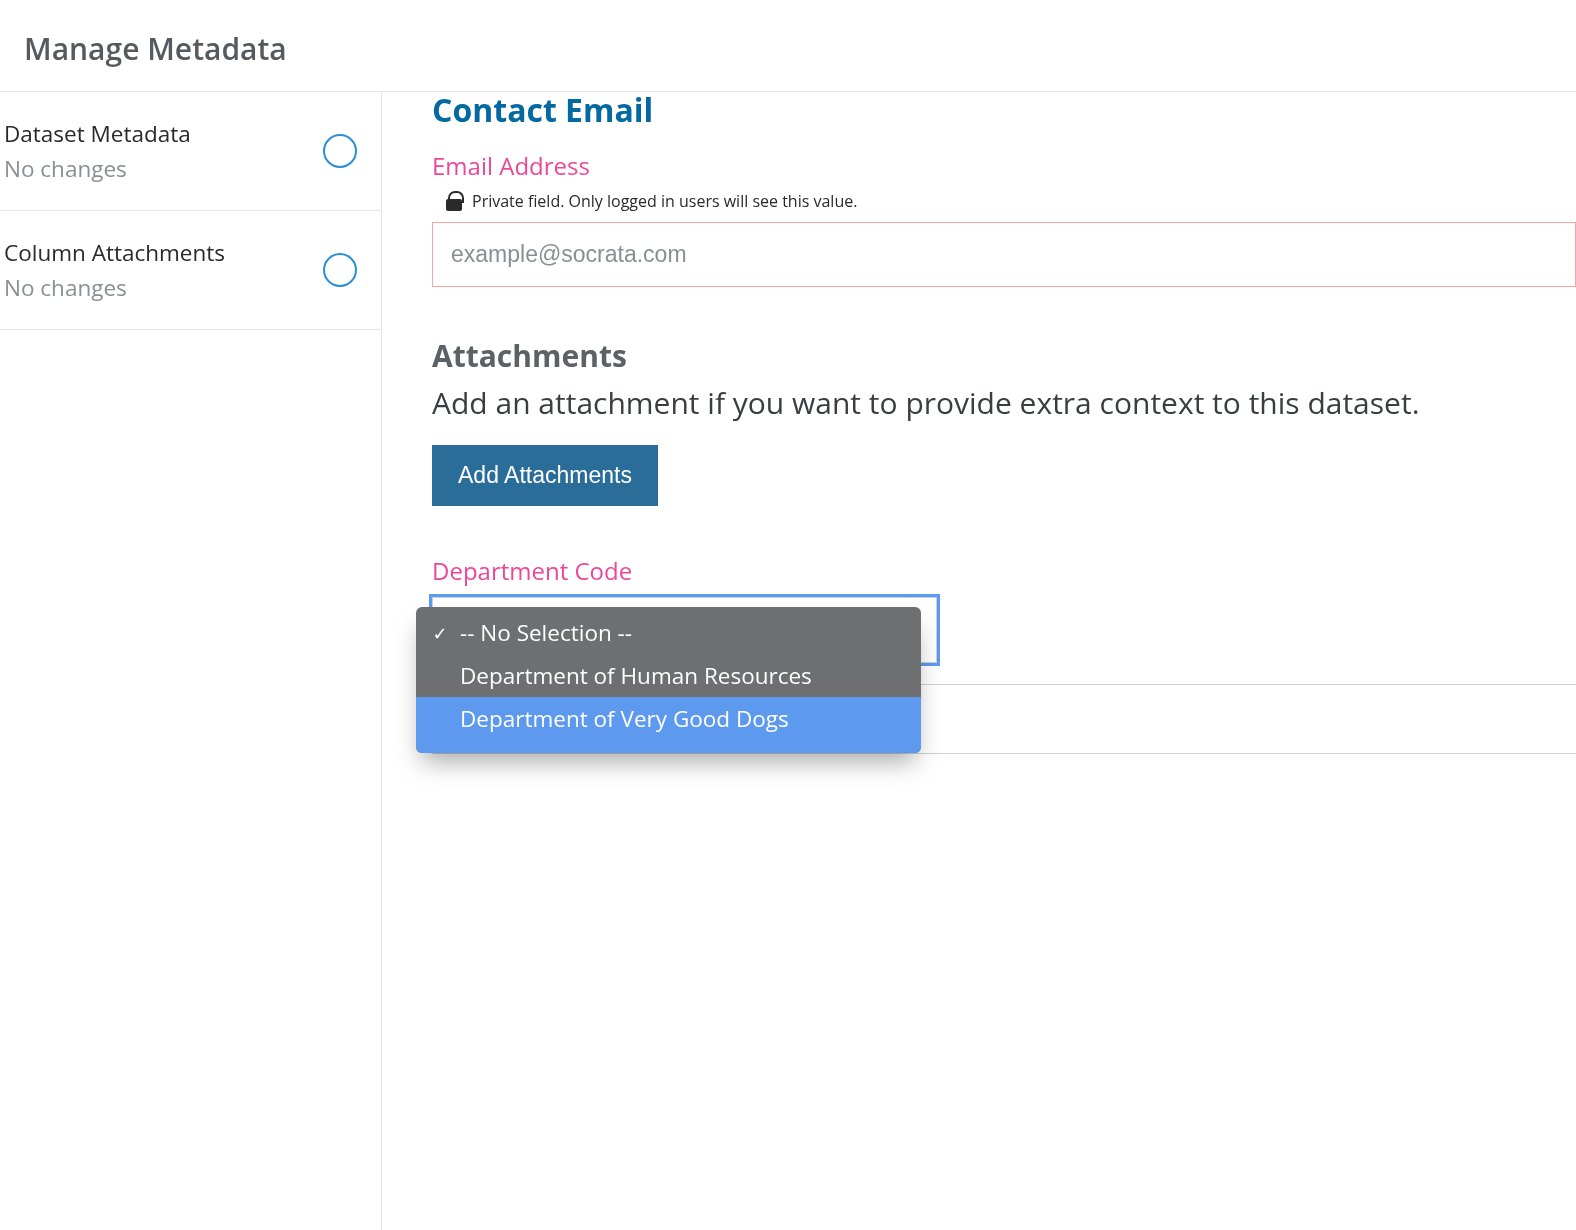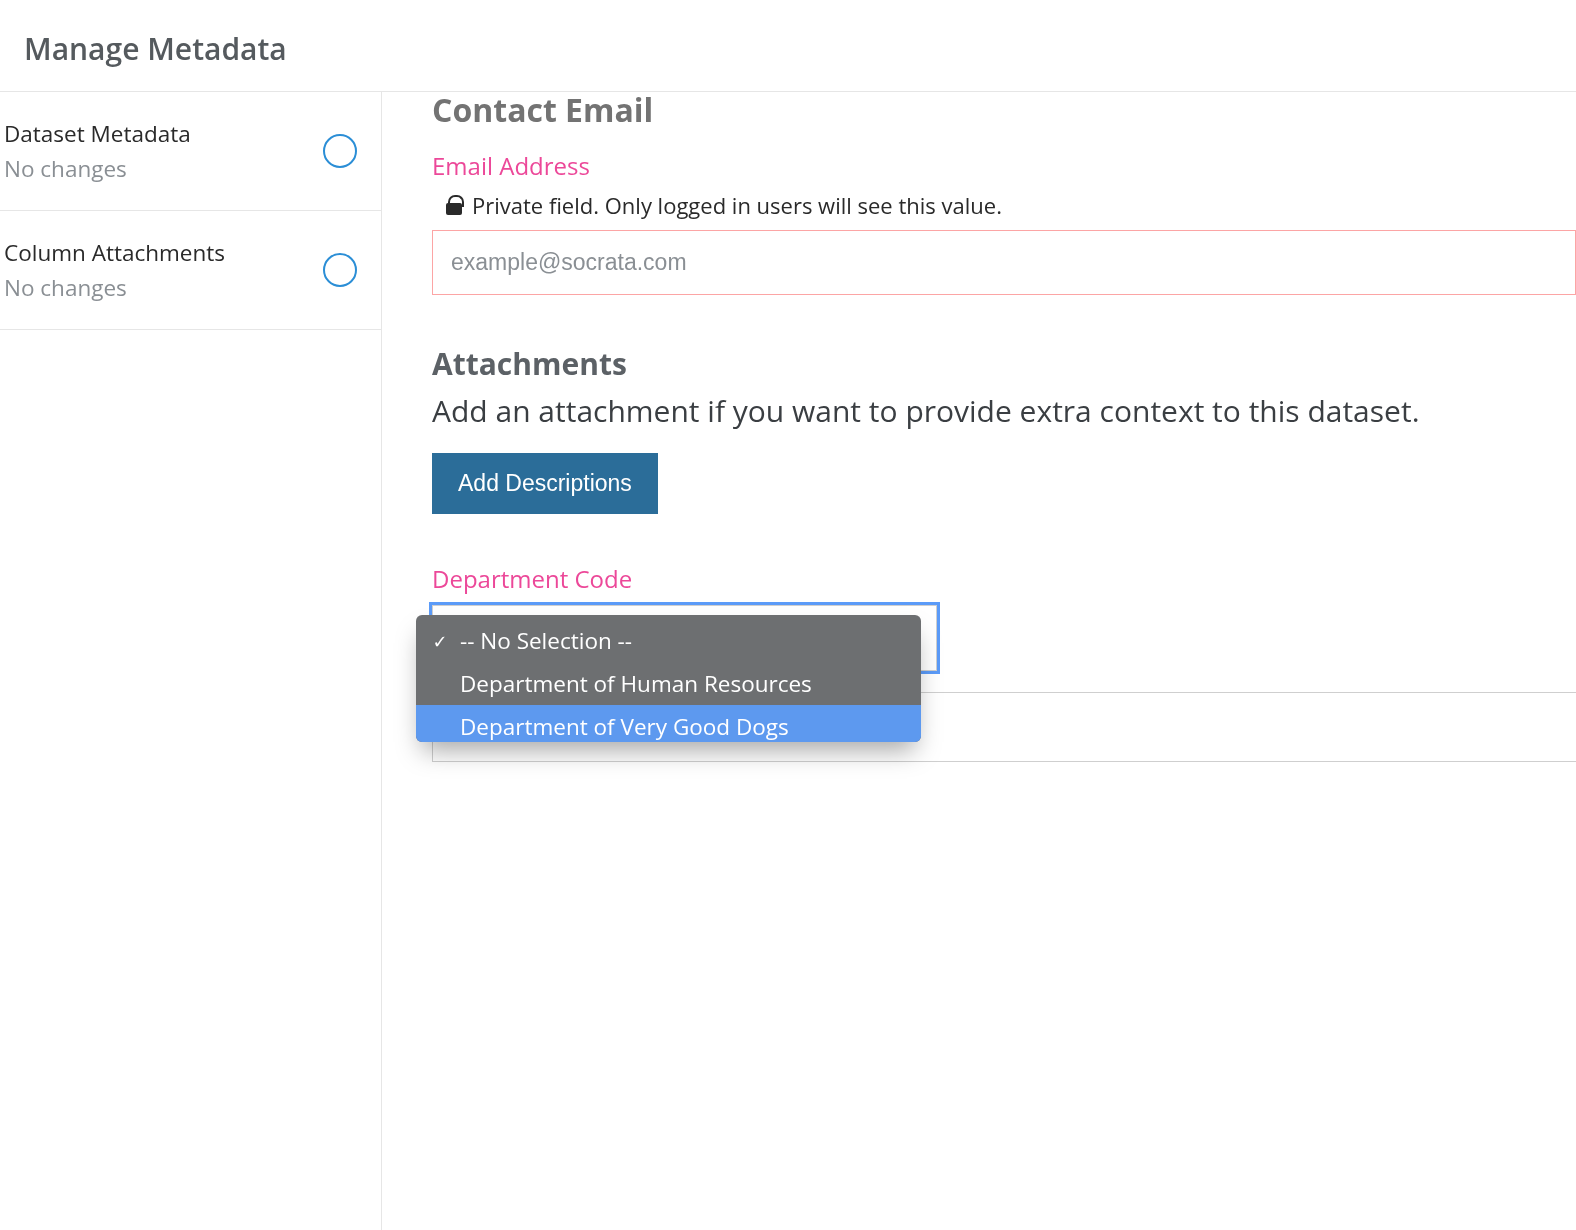--- a/index.html
+++ b/index.html
@@ -55,34 +55,34 @@
 }
 .main {
   flex: 1;
   padding: 0 0 0 50px;
   overflow: hidden;
   position: relative;
 }
 .section-heading-cut {
   font-size: 32px;
   font-weight: 700;
-  color: #737373;
+  color: #0369a1;
   margin-top: -4px;
   margin-bottom: 18px;
 }
 .field-label {
   font-size: 24px;
   color: #ec4899;
   margin-bottom: 8px;
 }
 .private-note {
   display: flex;
   align-items: center;
   gap: 10px;
-  font-size: 22px;
+  font-size: 16px;
   color: #2a2a2a;
   margin-left: 14px;
   margin-bottom: 10px;
 }
 .lock-icon {
   width: 16px;
   height: 20px;
   position: relative;
   display: inline-block;
 }
@@ -172,21 +172,21 @@
 .dropdown-option .check {
   width: 20px;
   display: inline-block;
   text-align: center;
   font-size: 18px;
 }
 .dropdown-option.highlight {
   background: #5d99ef;
 }
 .dropdown-option.first { padding-top: 10px; }
-.dropdown-option.last { padding-bottom: 0; }
+.dropdown-option.last { padding-bottom: 19px; }
 .behind-text {
   position: absolute;
   left: 18px;
   top: 155px;
   font-size: 22.5px;
   color: #2a2a2a;
 }
 .behind-box {
   position: absolute;
   left: 0;
@@ -233,21 +233,21 @@
       <div class="private-note">
         <span class="lock-icon"></span>
         <span>Private field. Only logged in users will see this value.</span>
       </div>
       <input type="text" class="text-input" placeholder="example@socrata.com" style="">
     </div>
 
     <div class="block">
       <div class="section-heading">Attachments</div>
       <div class="section-desc">Add an attachment if you want to provide extra context to this dataset.</div>
-      <button class="btn-primary">Add Descriptions</button>
+      <button class="btn-primary">Add Attachments</button>
     </div>
 
     <div class="block dept-block">
       <div class="field-label" style="margin-bottom:10px;">Department Code</div>
 
       <div class="select-wrap">
         <div class="select-field"></div>
 
         <div class="dropdown">
           <div class="dropdown-option first">

